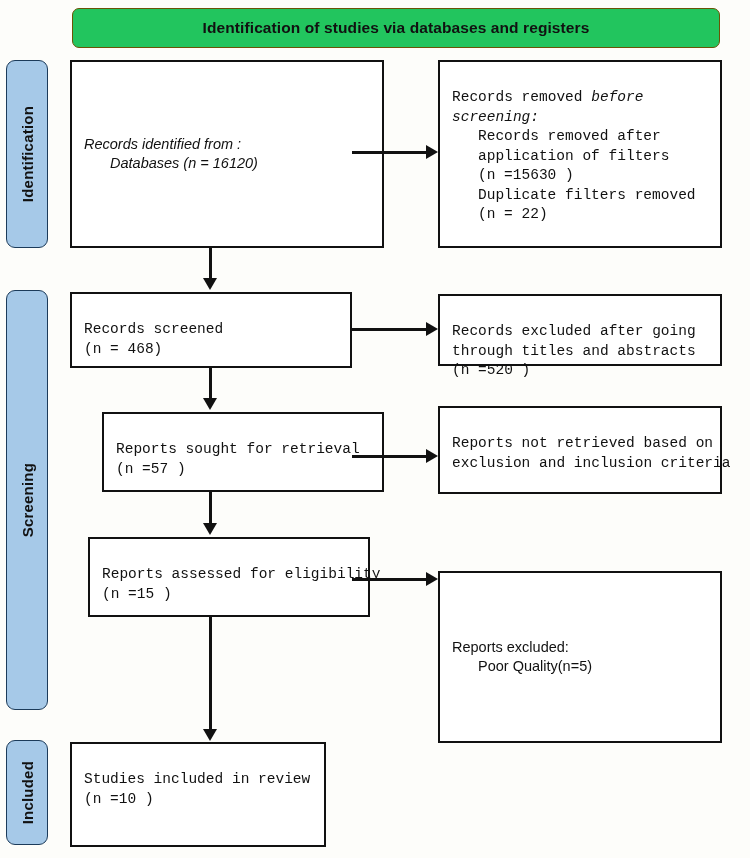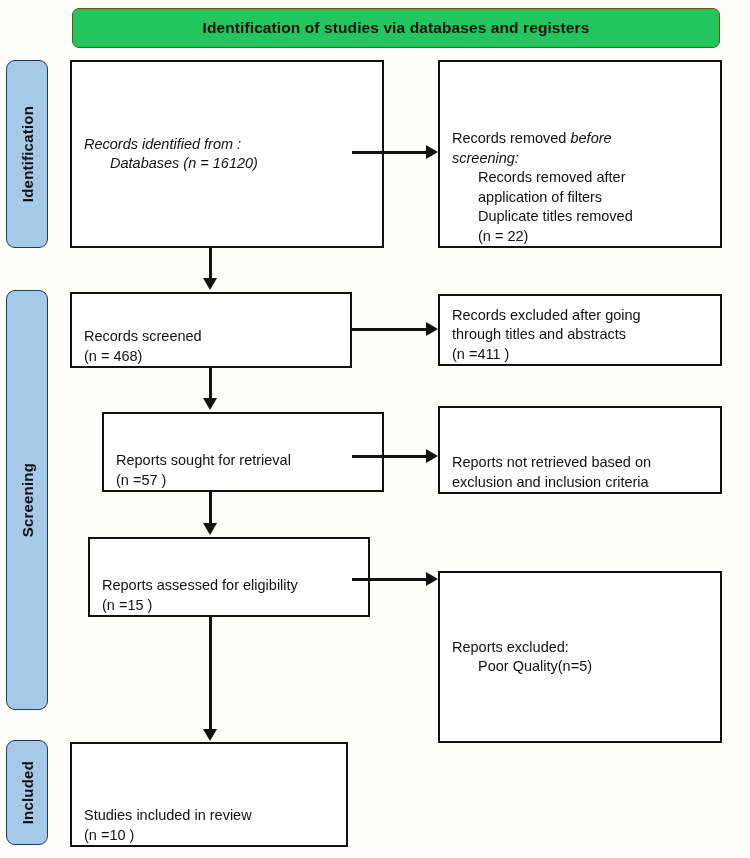--- a/index.html
+++ b/index.html
@@ -67,22 +67,23 @@
     position: absolute;
     background: #ffffff;
     border: 2px solid #111111;
     box-sizing: border-box;
     padding: 0 12px;
     display: flex;
     flex-direction: column;
     justify-content: center;
   }
   .box.top-aligned {
-    justify-content: flex-end;
+    justify-content: flex-start;
     padding-top: 26px;
+    font-family: Liberation Mono, monospace;
   }
   .box-line {
     font-size: 14.5px;
     line-height: 19.5px;
     color: #111111;
     white-space: pre;
   }
   .box-line.indent { padding-left: 26px; }
   .box-line.italic { font-style: italic; }
   .box-line .ital { font-style: italic; }
@@ -137,39 +138,40 @@
   <div class="box" style="left:70px; top:60px; width:314px; height:188px;font-style:italic;">
     <div class="box-line">Records identified from :</div>
     <div class="box-line indent">Databases (n = 16120)</div>
   </div>
 
   <div class="box top-aligned" style="left:438px; top:60px; width:284px; height:188px;">
     <div class="box-line"><span>Records removed </span><span class="ital">before</span></div>
     <div class="box-line italic">screening:</div>
     <div class="box-line indent">Records removed after</div>
     <div class="box-line indent">application of filters</div>
-    <div class="box-line indent">Duplicate titles removed</div>
+    <div class="box-line indent">(n =15630 )</div>
+    <div class="box-line indent">Duplicate filters removed</div>
     <div class="box-line indent">(n = 22)</div>
   </div>
 
   <div class="hline" style="left:352px; top:151px; width:74px;"></div>
   <div class="arrow-right" style="left:426px; top:144.5px;"></div>
 
   <div class="vline" style="left:209px; top:248px; height:30px;"></div>
   <div class="arrow-down" style="left:203px; top:278px;"></div>
 
   <div class="box top-aligned" style="left:70px; top:292px; width:282px; height:76px;">
     <div class="box-line">Records screened</div>
     <div class="box-line">(n = 468)</div>
   </div>
 
   <div class="box top-aligned" style="left:438px; top:294px; width:284px; height:72px;">
     <div class="box-line">Records excluded after going</div>
     <div class="box-line">through titles and abstracts</div>
-    <div class="box-line">(n =411 )</div>
+    <div class="box-line">(n =520 )</div>
   </div>
 
   <div class="hline" style="left:352px; top:328px; width:74px;"></div>
   <div class="arrow-right" style="left:426px; top:321.5px;"></div>
 
   <div class="vline" style="left:209px; top:368px; height:30px;"></div>
   <div class="arrow-down" style="left:203px; top:398px;"></div>
 
   <div class="box top-aligned" style="left:70px; top:412px; width:282px; height:80px;margin-left:32px;">
     <div class="box-line">Reports sought for retrieval</div>
@@ -196,18 +198,18 @@
     <div class="box-line">Reports excluded:</div>
     <div class="box-line indent">Poor Quality(n=5)</div>
   </div>
 
   <div class="hline" style="left:352px; top:578px; width:74px;"></div>
   <div class="arrow-right" style="left:426px; top:571.5px;"></div>
 
   <div class="vline" style="left:209px; top:617px; height:112px;"></div>
   <div class="arrow-down" style="left:203px; top:729px;"></div>
 
-  <div class="box top-aligned" style="left:70px; top:742px; width:278px; height:105px;">
+  <div class="box top-aligned" style="left:70px; top:742px; width:256px; height:105px;">
     <div class="box-line">Studies included in review</div>
     <div class="box-line">(n =10 )</div>
   </div>
 
 </div>
 
 </body></html>

